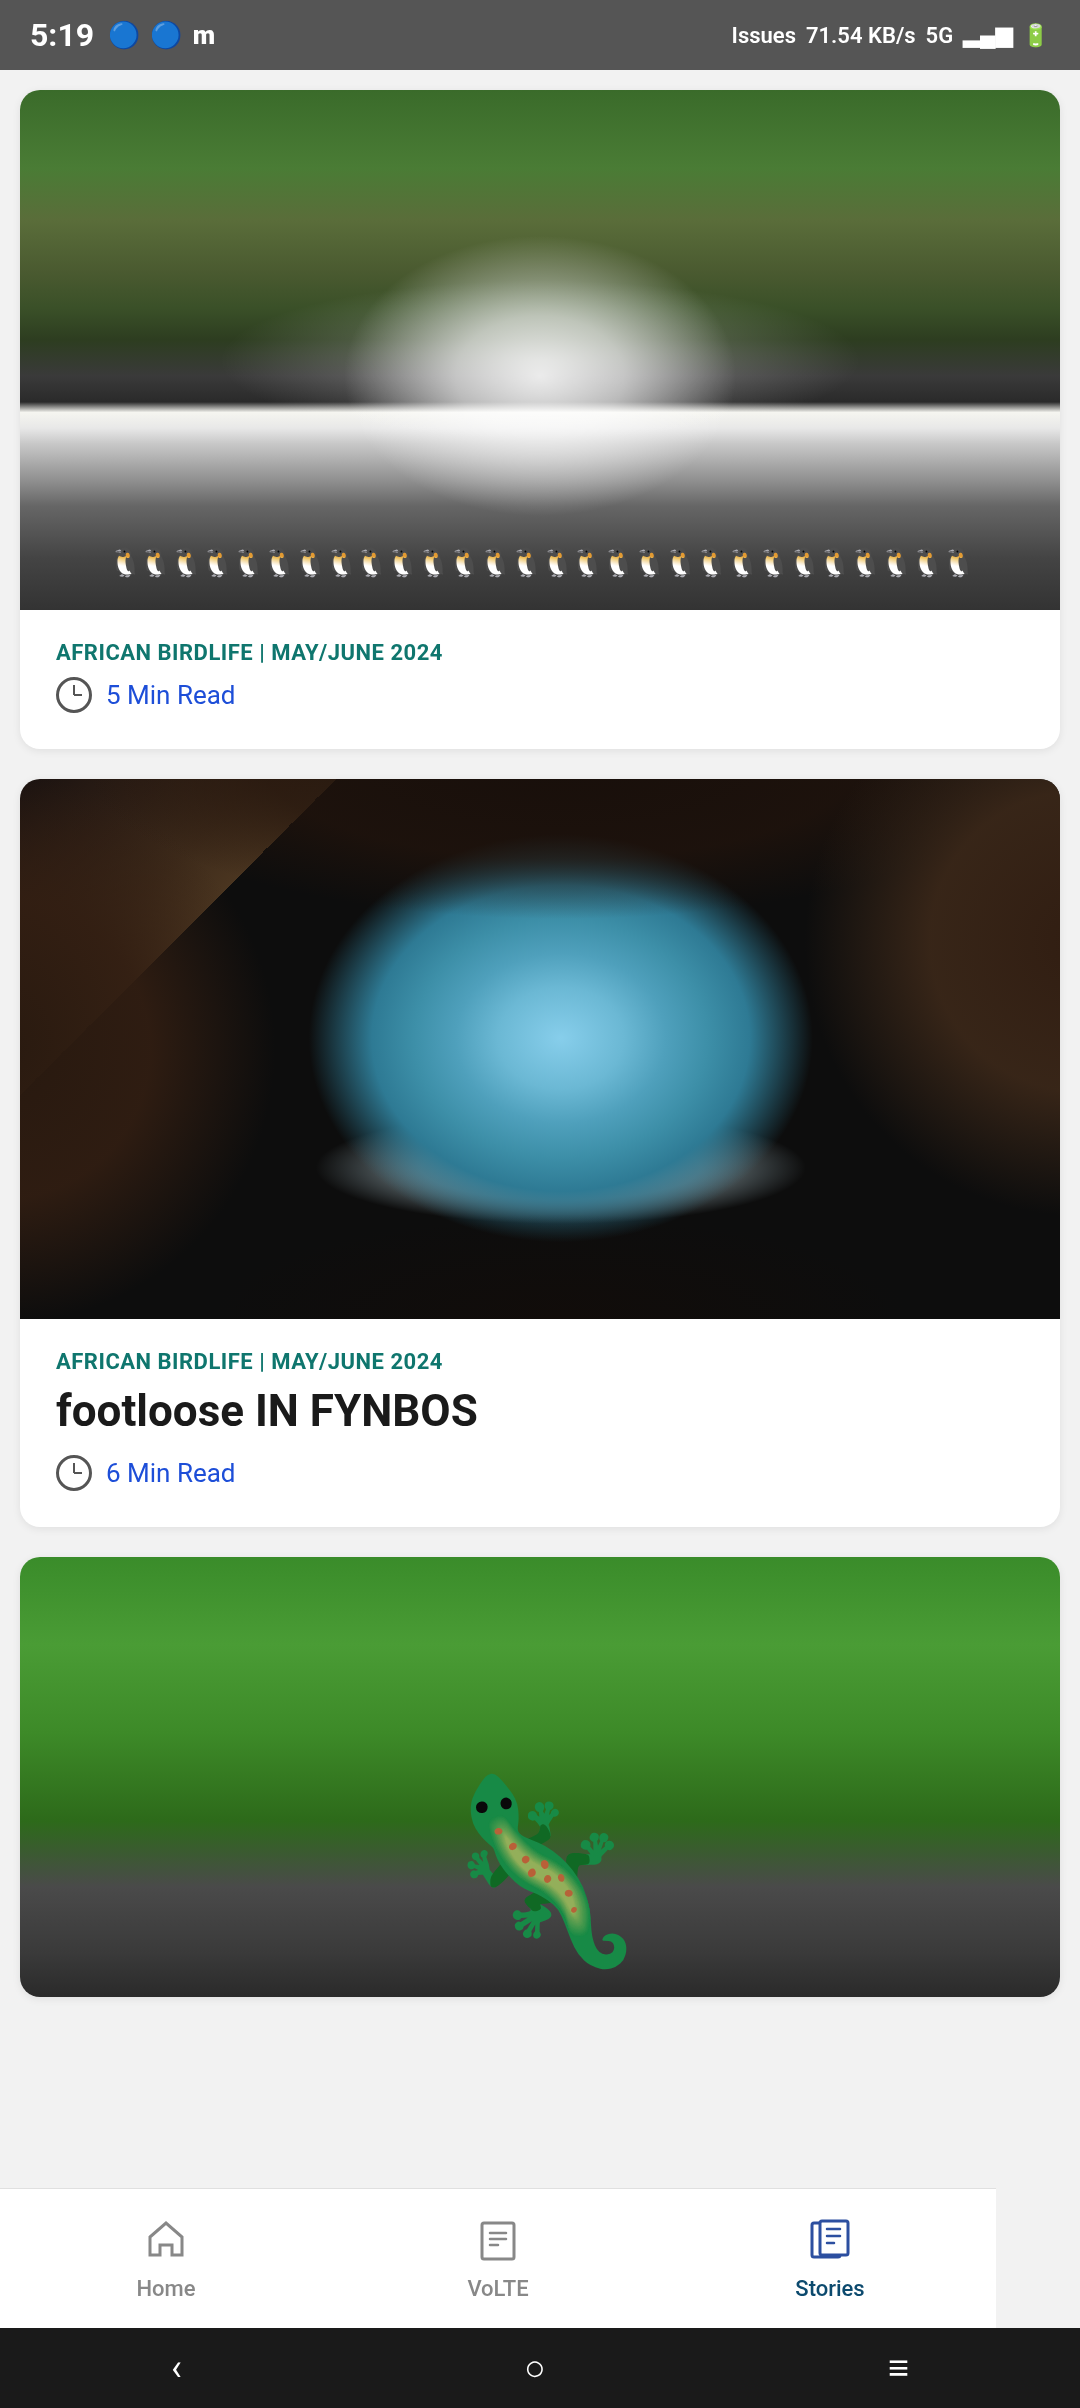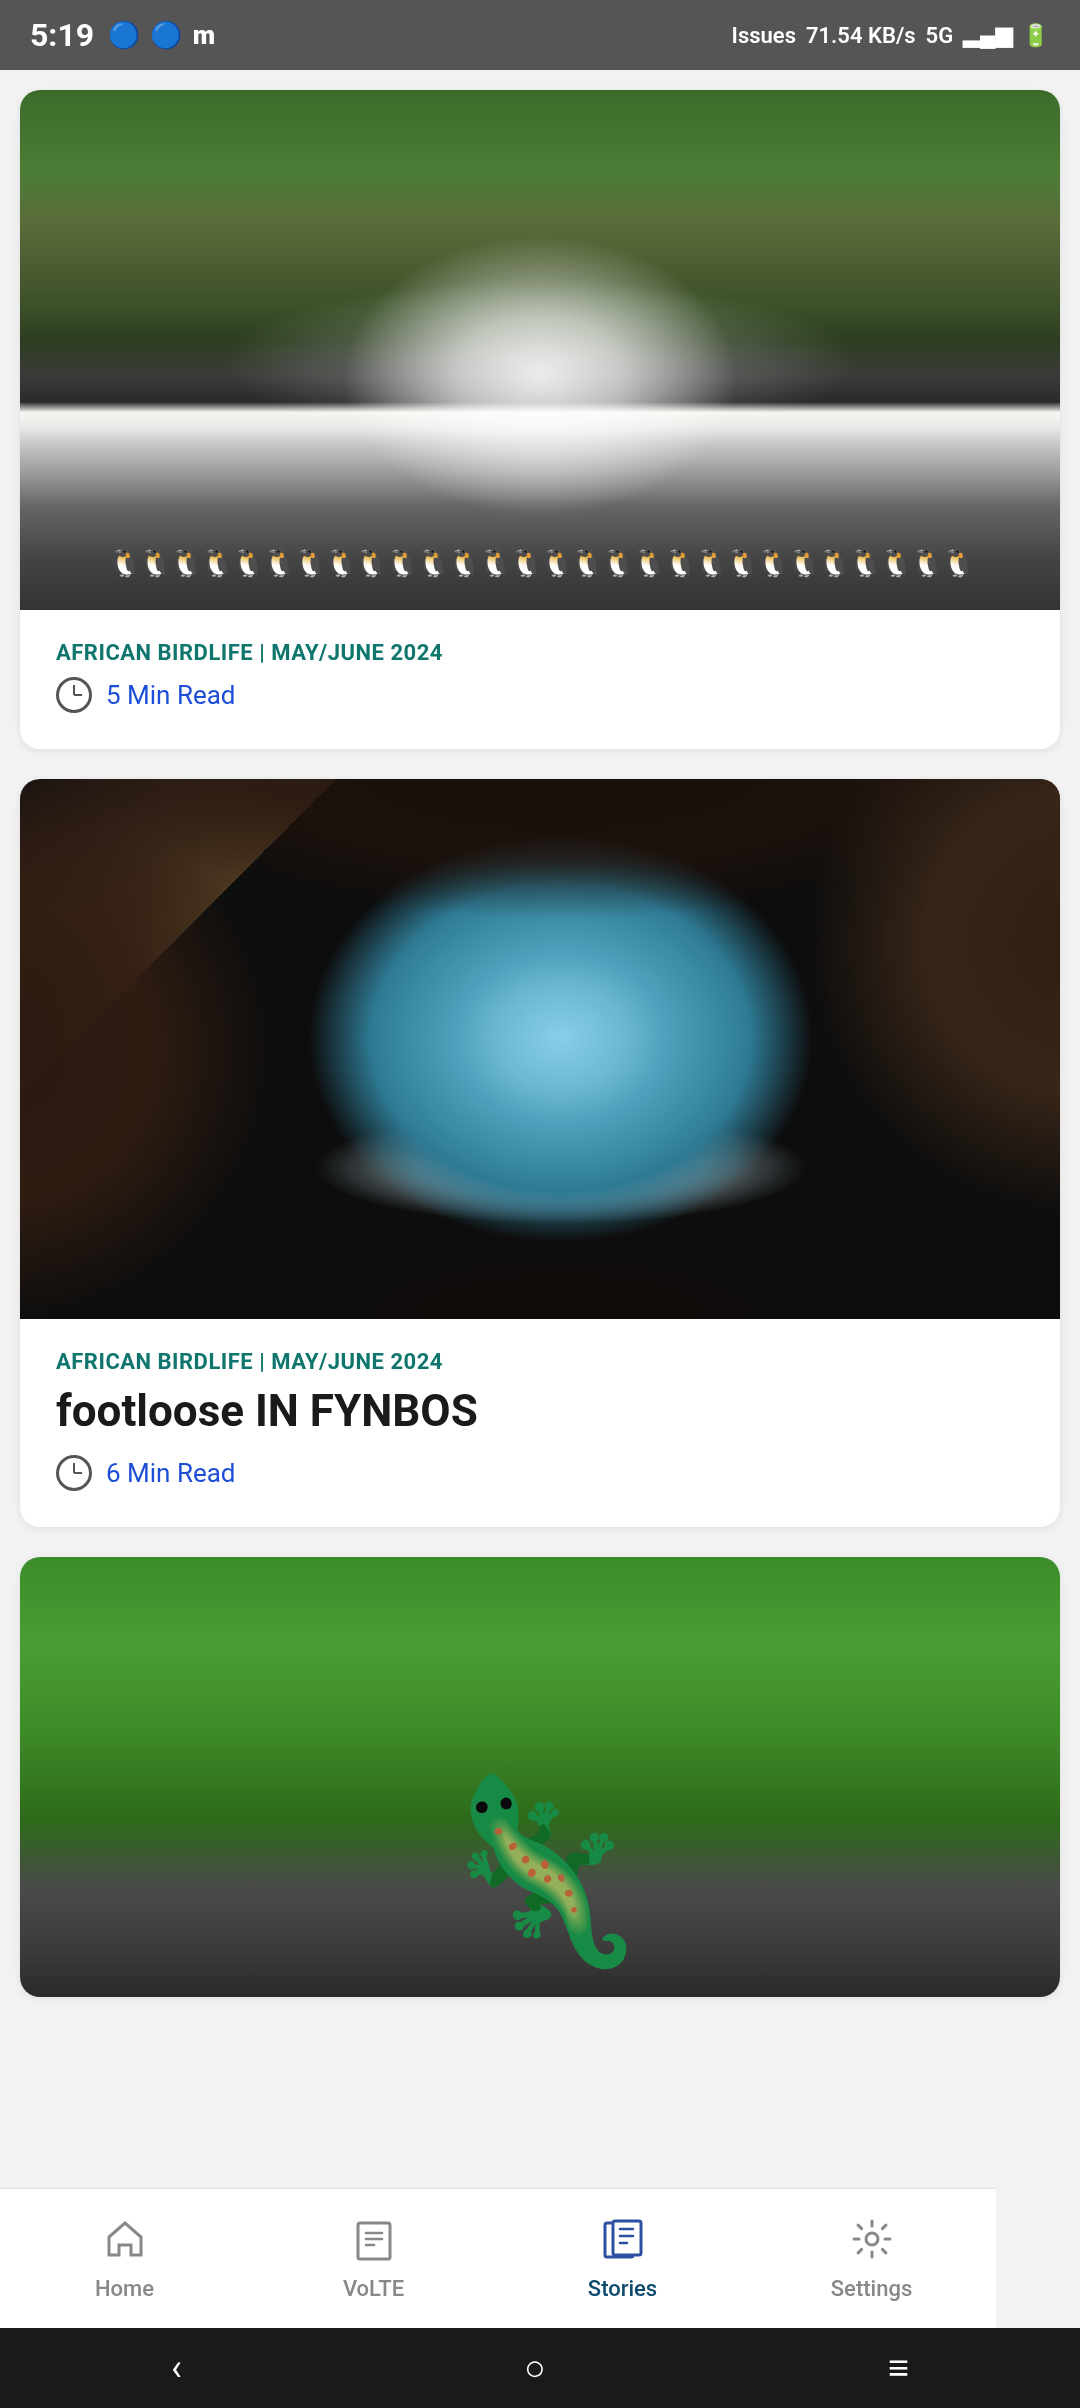--- a/index.html
+++ b/index.html
@@ -387,29 +387,20 @@
       <svg width="44" height="44" viewBox="0 0 44 44" fill="none">
         <rect x="4" y="6" width="28" height="34" rx="2" stroke="#2c4fa0" stroke-width="3" fill="none"></rect>
         <rect x="12" y="4" width="28" height="34" rx="2" stroke="#2c4fa0" stroke-width="3" fill="white"></rect>
         <path d="M19 12H32M19 19H32M19 26H26" stroke="#2c4fa0" stroke-width="2.5" stroke-linecap="round"></path>
       </svg>
     </div>
     <span class="nav-label">Stories</span>
   </div>
 
 
-  <div class="nav-item">
-    <div class="nav-icon">
-      <svg width="44" height="44" viewBox="0 0 44 44" fill="none">
-        <circle cx="22" cy="22" r="6" stroke="#888" stroke-width="3" fill="none"></circle>
-        <path d="M22 4V9M22 35V40M4 22H9M35 22H40M8.1 8.1L11.6 11.6M32.4 32.4L35.9 35.9M35.9 8.1L32.4 11.6M11.6 32.4L8.1 35.9" stroke="#888" stroke-width="3" stroke-linecap="round"></path>
-      </svg>
-    </div>
-    <span class="nav-label">Settings</span>
-  </div>
 
 </nav>
 
 <div class="system-nav">
   <span class="sys-nav-btn">‹</span>
   <span class="sys-nav-btn">○</span>
   <span class="sys-nav-btn">≡</span>
 </div>
 
 </body></html>

